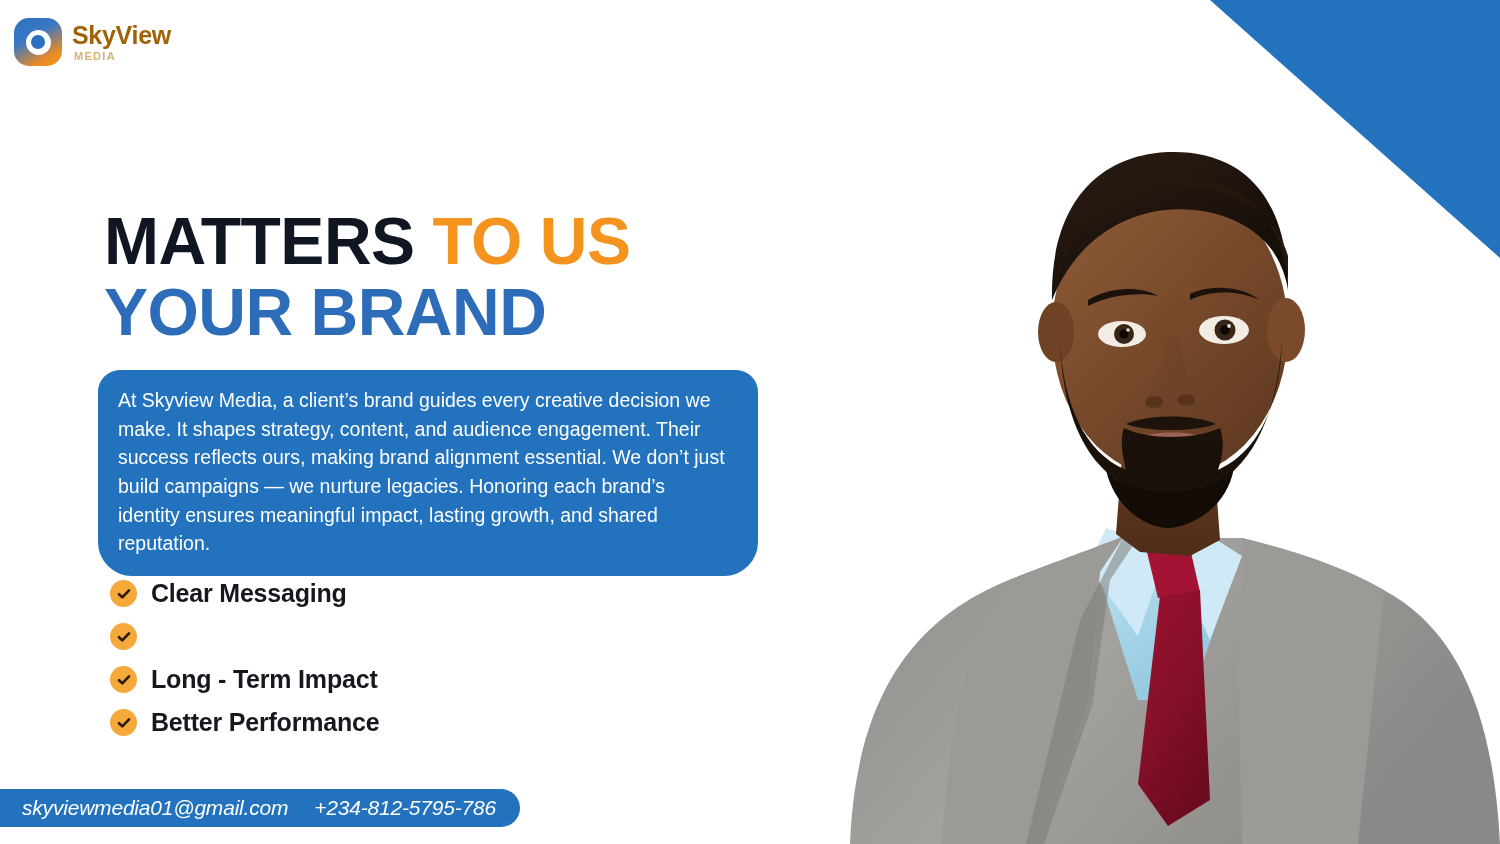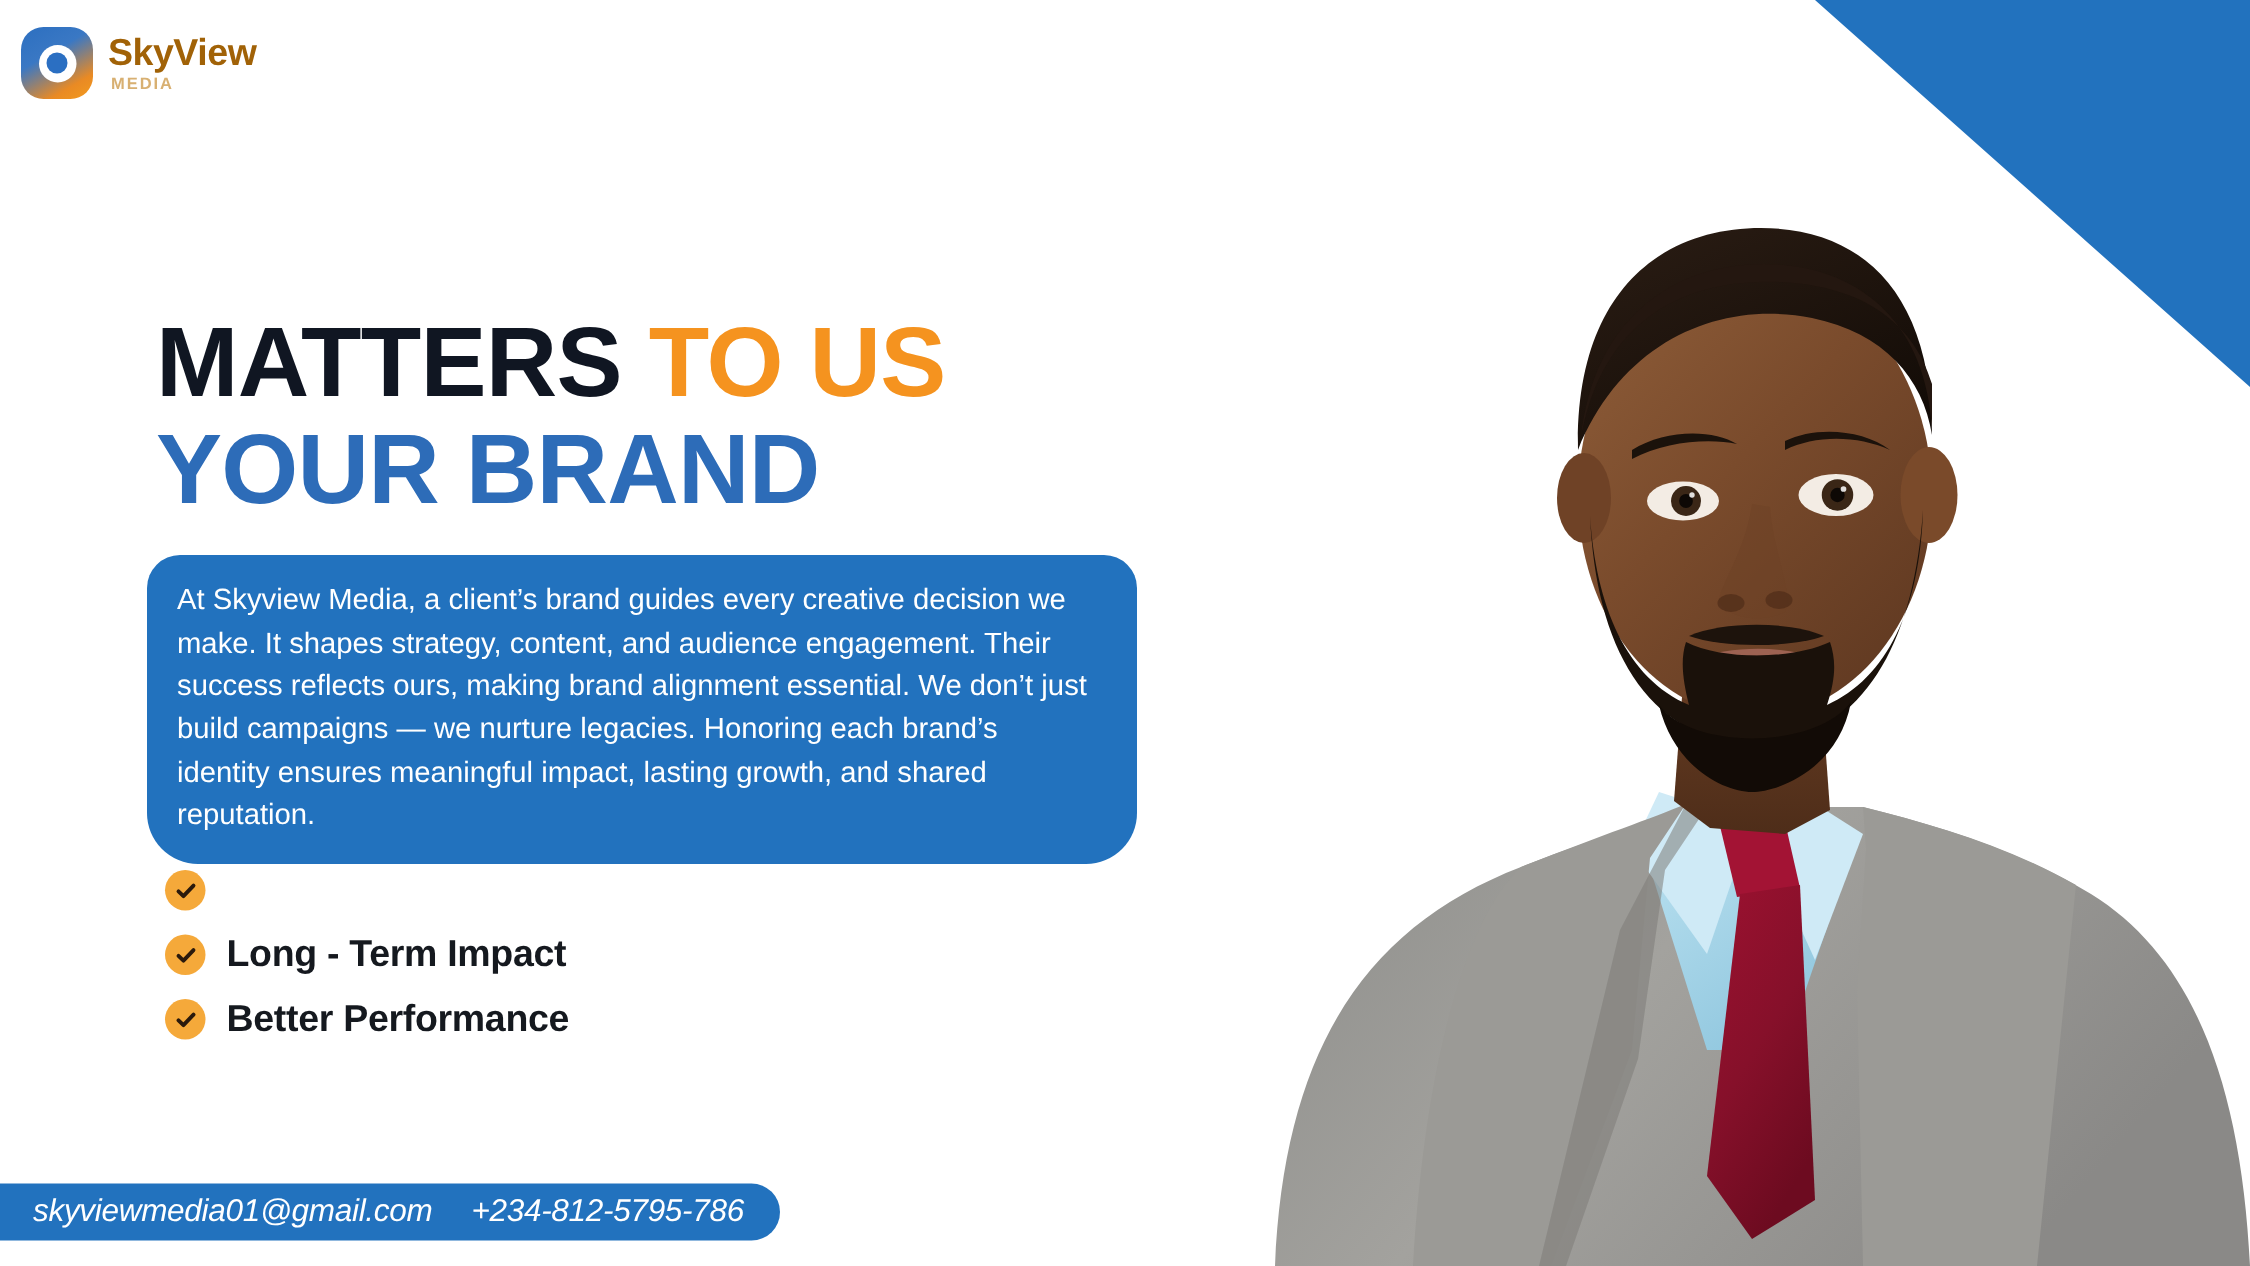--- a/index.html
+++ b/index.html
@@ -303,20 +303,28 @@
 
   <div class="headline">
     <div class="headline-line"><span class="hl-dark">MATTERS </span><span class="hl-orange">TO US</span></div>
     <div class="headline-line headline-line-1">YOUR BRAND</div>
   </div>
 
   <div class="blurb-card">At Skyview Media, a client’s brand guides every creative decision we make. It shapes strategy, content, and audience engagement. Their success reflects ours, making brand alignment essential. We don’t just build campaigns — we nurture legacies. Honoring each brand’s identity ensures meaningful impact, lasting growth, and shared reputation.</div>
 
   <div class="benefits">
 
+    <div class="benefit-row">
+      <span class="check-badge">
+        <svg width="16" height="16" viewBox="0 0 16 16">
+            <path d="M3 8.2 L6.3 11.4 L13 4.4" fill="none" stroke="#2b1a0c" stroke-width="2.6" stroke-linecap="round" stroke-linejoin="round"></path>
+          </svg>
+      </span>
+      <span class="benefit-label">Clear Messaging</span>
+    </div>
 
     <div class="benefit-row">
       <span class="check-badge">
         <svg width="16" height="16" viewBox="0 0 16 16">
             <path d="M3 8.2 L6.3 11.4 L13 4.4" fill="none" stroke="#2b1a0c" stroke-width="2.6" stroke-linecap="round" stroke-linejoin="round"></path>
           </svg>
       </span>
     </div>
 
     <div class="benefit-row">

